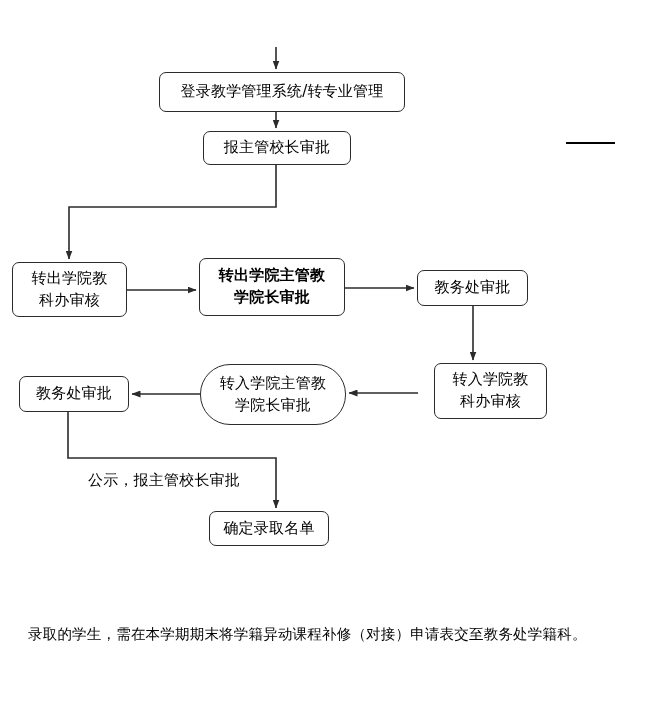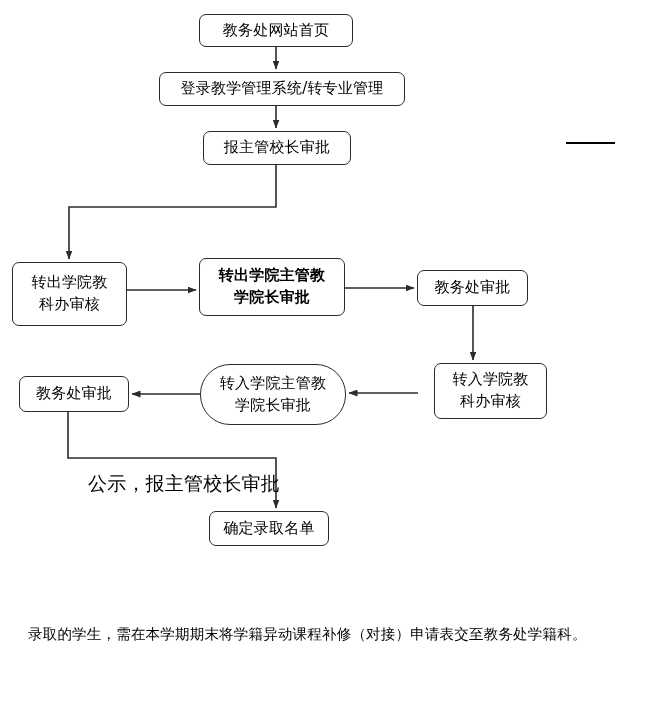--- a/index.html
+++ b/index.html
@@ -41,21 +41,21 @@
     text-align: center;
     color: #000000;
     font-size: 15px;
     line-height: 1.45;
     letter-spacing: 0.2px;
     white-space: pre-line;
   }
   .edge-label {
     position: absolute;
     color: #000000;
-    font-size: 19px;
+    font-size: 15px;
     line-height: 1.3;
     white-space: nowrap;
     letter-spacing: 0.2px;
   }
   .footnote {
     position: absolute;
     color: #000000;
     font-size: 14.5px;
     line-height: 1.4;
     white-space: nowrap;
@@ -93,27 +93,26 @@
       <path d="M473,306 L473,360" marker-end="url(#arrowhead)"></path>
 
       <path d="M418,393 L349,393" marker-end="url(#arrowhead)"></path>
 
       <path d="M200,394 L132,394" marker-end="url(#arrowhead)"></path>
 
       <path d="M68,412 L68,458 L276,458 L276,508" marker-end="url(#arrowhead)"></path>
     </g>
   </svg>
 
-  <div class="node" style="left:199px; top:14px; width:154px; height:33px;">教务处网站首页</div>
 
-  <div class="node" style="left:159px; top:72px; width:246px; height:34px;">登录教学管理系统/转专业管理</div>
+  <div class="node" style="left:159px; top:72px; width:246px; height:40px;">登录教学管理系统/转专业管理</div>
 
   <div class="node" style="left:203px; top:131px; width:148px; height:34px;">报主管校长审批</div>
 
-  <div class="node" style="left:12px; top:262px; width:115px; height:64px;">转出学院教
+  <div class="node" style="left:12px; top:262px; width:115px; height:55px;">转出学院教
 科办审核</div>
 
   <div class="node" style="left:199px; top:258px; width:146px; height:58px;font-weight:bold;">转出学院主管教
 学院长审批</div>
 
   <div class="node" style="left:417px; top:270px; width:111px; height:36px;">教务处审批</div>
 
   <div class="node" style="left:434px; top:363px; width:113px; height:56px;font-family:Liberation Serif, serif;">转入学院教
 科办审核</div>
 

